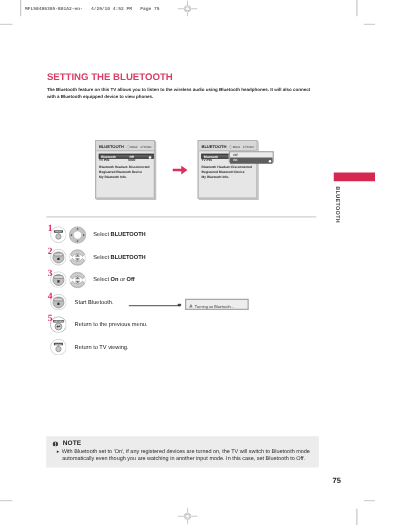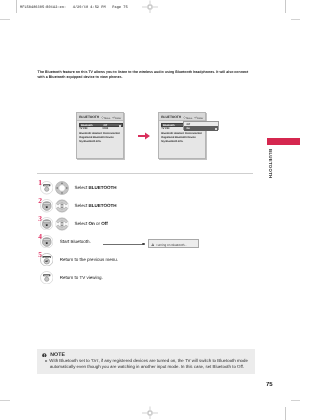--- a/index.html
+++ b/index.html
@@ -102,20 +102,21 @@
         <line x1="11" y1="8" x2="16" y2="8"></line>
       <line x1="8" y1="1.5" x2="8" y2="5"></line>
         <line x1="8" y1="11" x2="8" y2="14"></line>
       <circle cx="8" cy="8" r="2.6"></circle>
       <rect x="6.6" y="6.6" width="2.8" height="2.8"></rect>
     </g>
   </svg>
 
   <div class="prehdr">MFL58486305-B01A2-en-   4/29/10 4:52 PM   Page 75</div>
 
+  <div class="h1">SETTING THE BLUETOOTH</div>
   <div class="intro">The Bluetooth feature on this TV allows you to listen to the wireless audio using Bluetooth headphones. It will also connect with a Bluetooth equipped device to view phones.</div>
 
   <div class="tabblk" style="top:138.3px;left:266.5px;right:0;width:auto;height:6.4px;"></div>
   <div class="tabtxt" style="left:268px;top:148.5px;">BLUETOOTH</div>
 
   <div class="tv" style="left:76px;top:112px;width:48px;height:47px;">
     <div class="tvhdr"></div>
     <div class="tvtitle">BLUETOOTH</div>
     <div class="tvkeys">
       <svg width="3" height="3" viewBox="0 0 10 10" style="vertical-align:-0.3px;">

